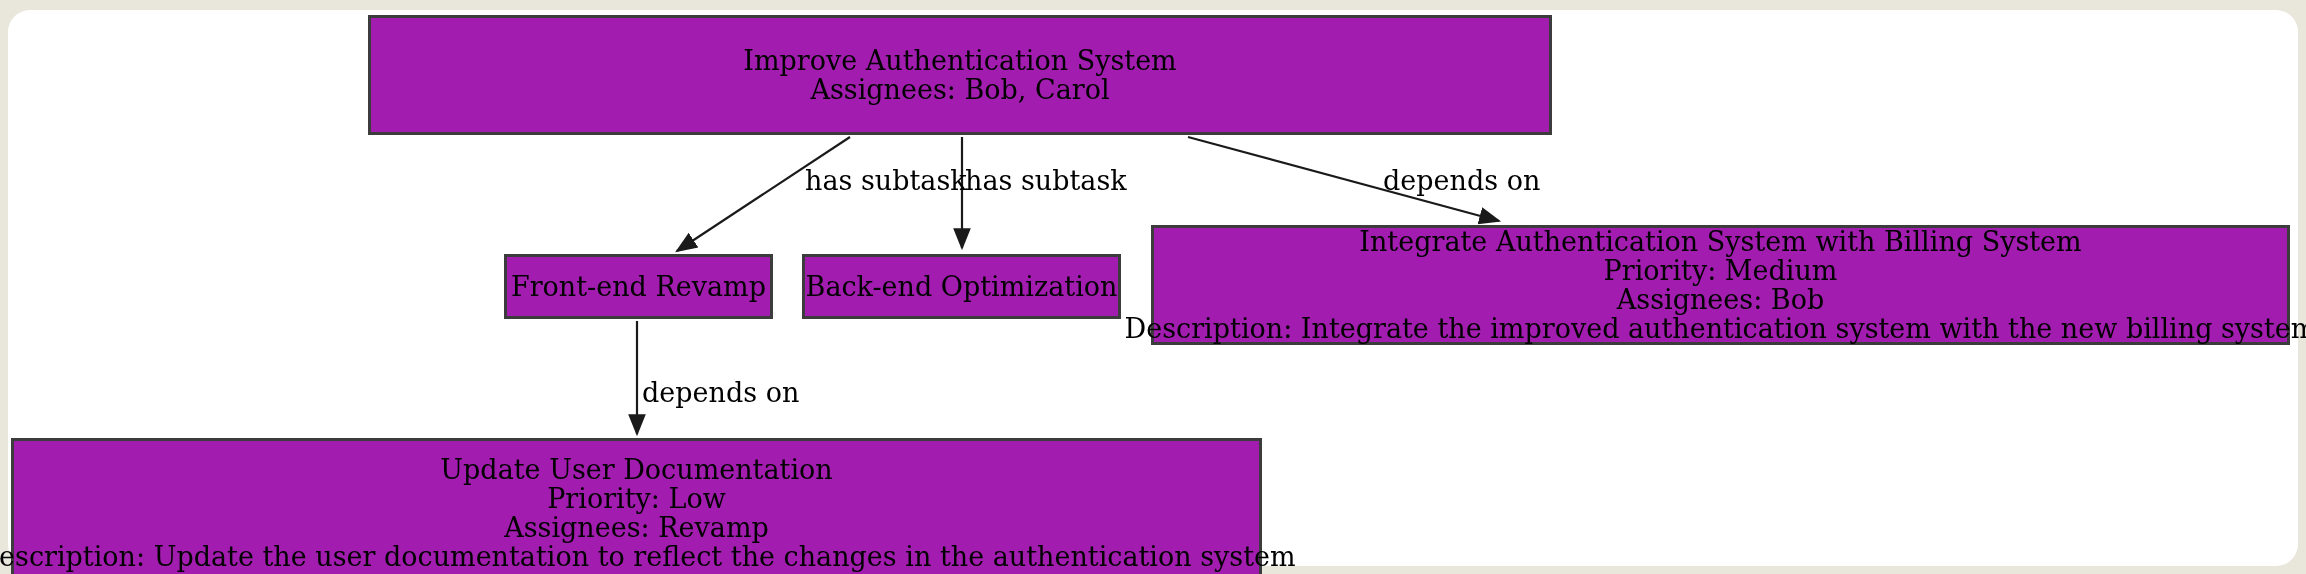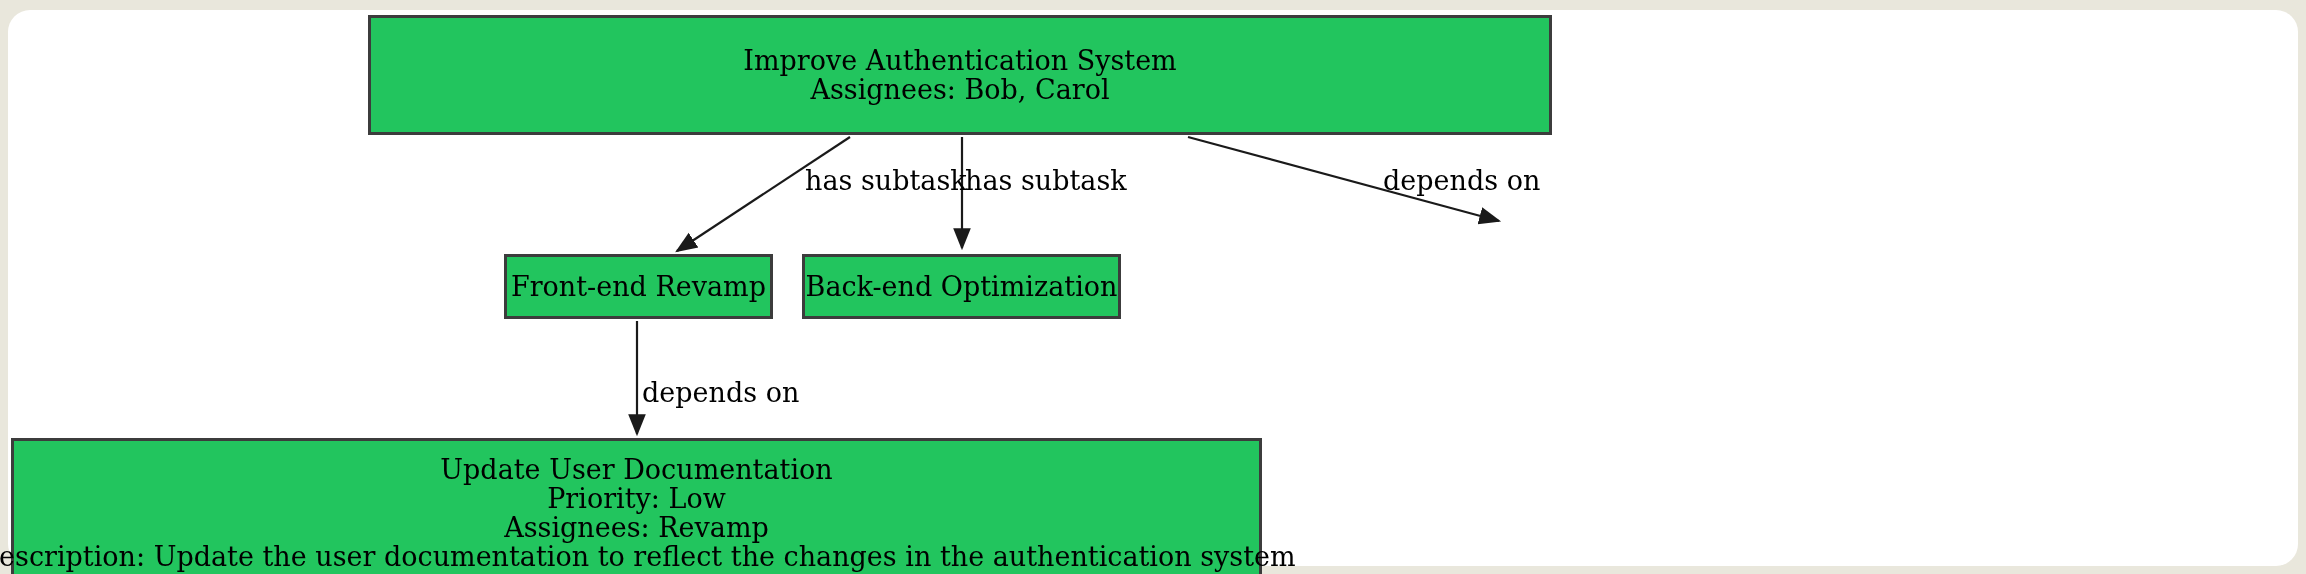--- a/index.html
+++ b/index.html
@@ -23,21 +23,21 @@
     width: 2306px; height: 574px;
   }
   svg.edges {
     position: absolute;
     left: 0; top: 0;
     width: 2306px; height: 574px;
   }
   .node {
     position: absolute;
     box-sizing: border-box;
-    background: #22c55e;
+    background: #a21caf;
     border: 3px solid #3c3c3c;
     display: flex;
     flex-direction: column;
     align-items: center;
     justify-content: center;
     text-align: center;
     font-size: 27px;
     line-height: 29px;
     white-space: nowrap;
   }
@@ -85,20 +85,26 @@
   </div>
 
   <div class="node" id="node-frontend">
     <span class="line">Front-end Revamp</span>
   </div>
 
   <div class="node" id="node-backend">
     <span class="line">Back-end Optimization</span>
   </div>
 
+  <div class="node" id="node-integrate">
+    <span class="line">Integrate Authentication System with Billing System</span>
+    <span class="line">Priority: Medium</span>
+    <span class="line">Assignees: Bob</span>
+    <span class="line">Description: Integrate the improved authentication system with the new billing system</span>
+  </div>
 
   <div class="node" id="node-docs">
     <span class="line">Update User Documentation</span>
     <span class="line">Priority: Low</span>
     <span class="line">Assignees: Revamp</span>
     <span class="line">Description: Update the user documentation to reflect the changes in the authentication system</span>
   </div>
 
   <div class="edge-label" id="label-subtask-frontend">has subtask</div>
   <div class="edge-label" id="label-subtask-backend">has subtask</div>

